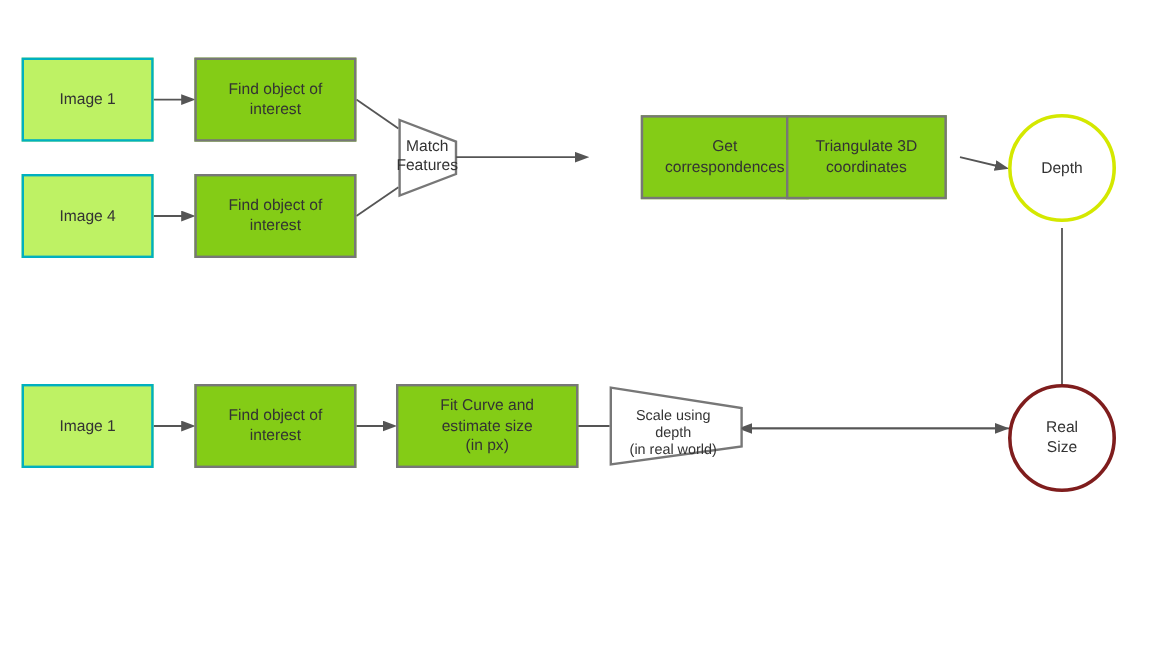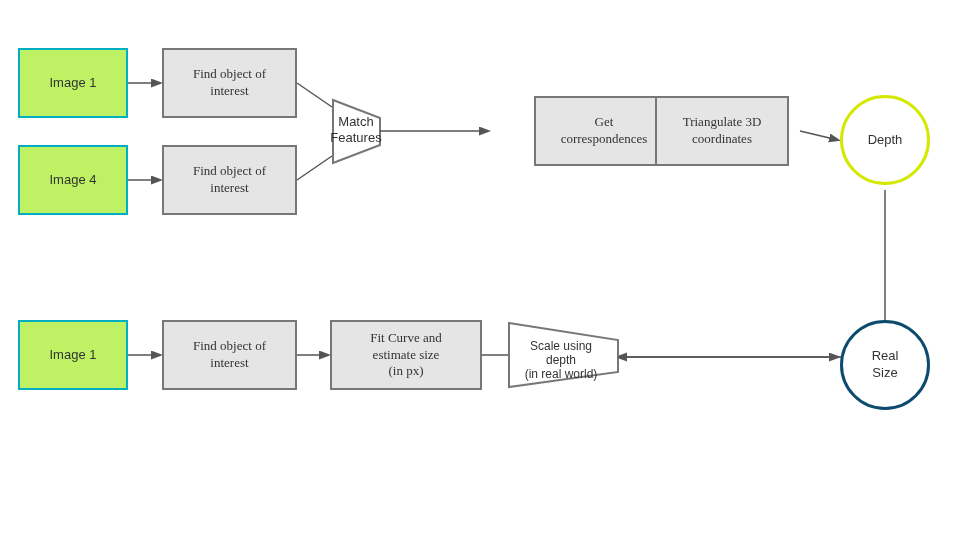--- a/index.html
+++ b/index.html
@@ -26,30 +26,29 @@
       font-size: 13px;
       color: #333;
       line-height: 1.3;
     }
     .rect-teal {
       border: 2.5px solid #00b0c0;
       background: #bef264;
     }
     .rect-gray {
       border: 2px solid #777;
-      background: #e5e5e5;
-      font-family: Liberation Serif, serif;
+      background: #84cc16;
     }
     .circle-yellow {
       border: 3px solid #d4e800;
       border-radius: 50%;
       background: white;
     }
     .circle-green {
-      border: 3px solid #0c4a6e;
+      border: 3px solid #7f1d1d;
       border-radius: 50%;
       background: white;
     }
   </style>
 </head>
 <body>
 
 <svg xmlns="http://www.w3.org/2000/svg">
   <defs>
     <marker id="arrow" markerWidth="8" markerHeight="8" refX="6" refY="3" orient="auto">

